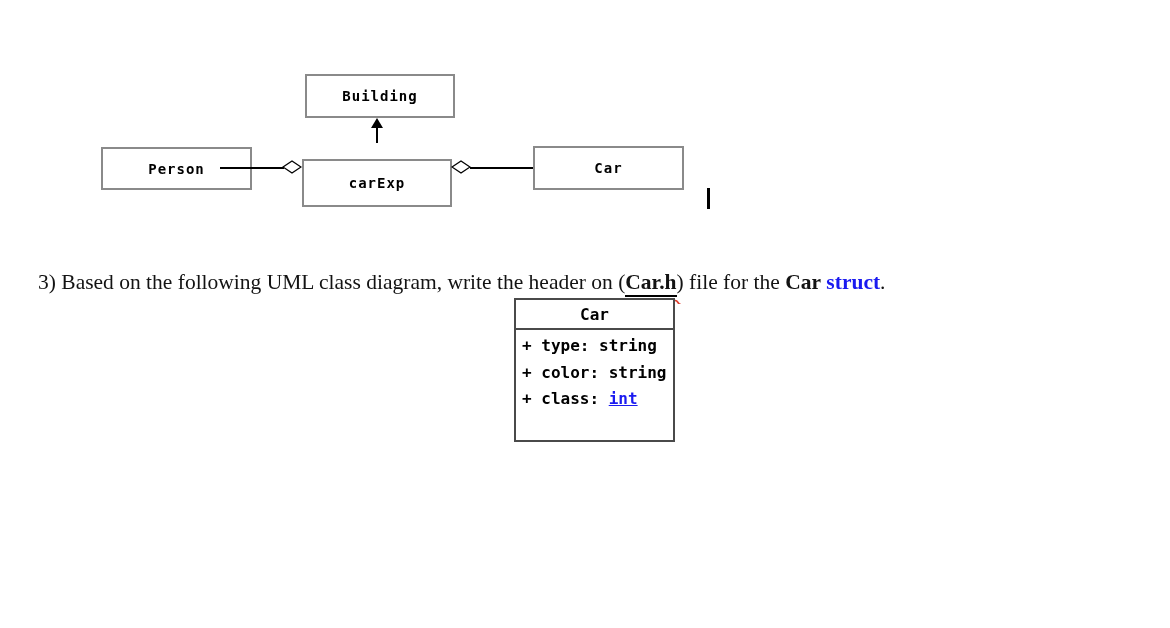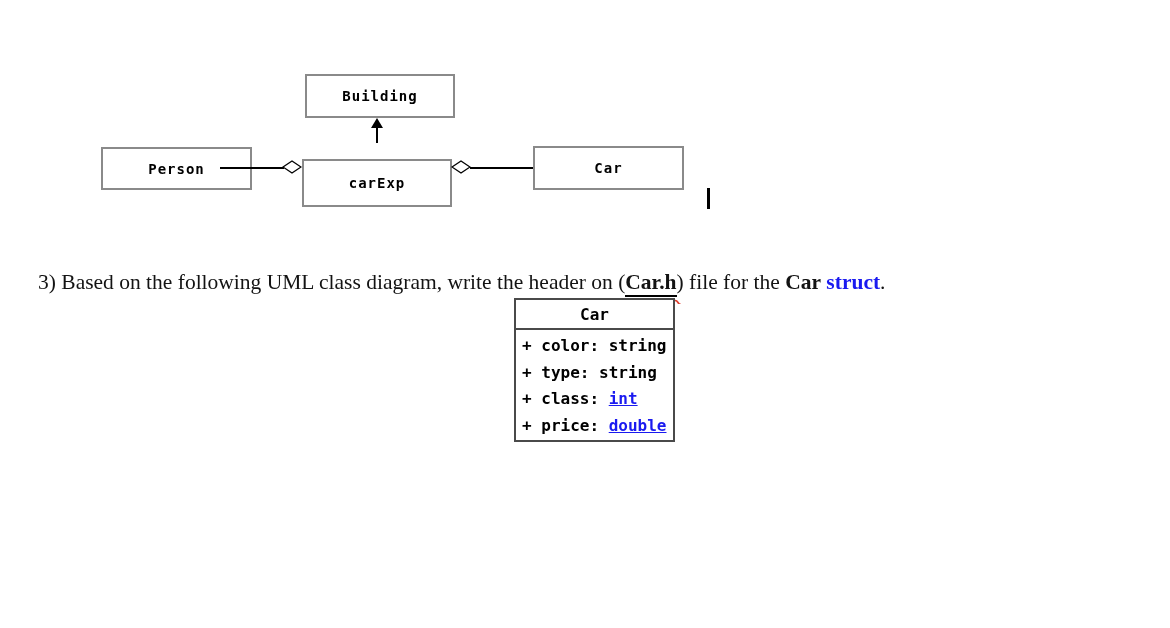--- a/index.html
+++ b/index.html
@@ -105,20 +105,19 @@
 
   <p class="question"><span>3) Based on the following UML class diagram, write the header on (</span><span class="fname"><span>Car.h</span><svg class="squiggle" width="58" height="5" viewBox="0 0 58 5">
           <path d="M0 3.5 Q2.5 -0.5 5 3.5 T10 3.5 T15 3.5 T20 3.5 T25 3.5 T30 3.5 T35 3.5 T40 3.5 T45 3.5 T50 3.5 T55 3.5 T60 3.5" fill="none" stroke="#e0402f" stroke-width="1.7"></path>
         </svg></span><span>) file for the</span>
     <span class="b">Car</span>
     <span class="b blue">struct</span><span>.</span></p>
 
   <div class="car-class">
     <div class="car-class-header">Car</div>
     <div class="car-class-attrs">
+      <div class="attr"><span>+ type: </span><span>string</span></div>
       <div class="attr"><span>+ color: </span><span>string</span></div>
-      <div class="attr"><span>+ type: </span><span>string</span></div>
       <div class="attr"><span>+ class: </span><span class="t-blue">int</span></div>
-      <div class="attr"><span>+ price: </span><span class="t-blue">double</span></div>
     </div>
   </div>
 
 </div>
 
 </body></html>

